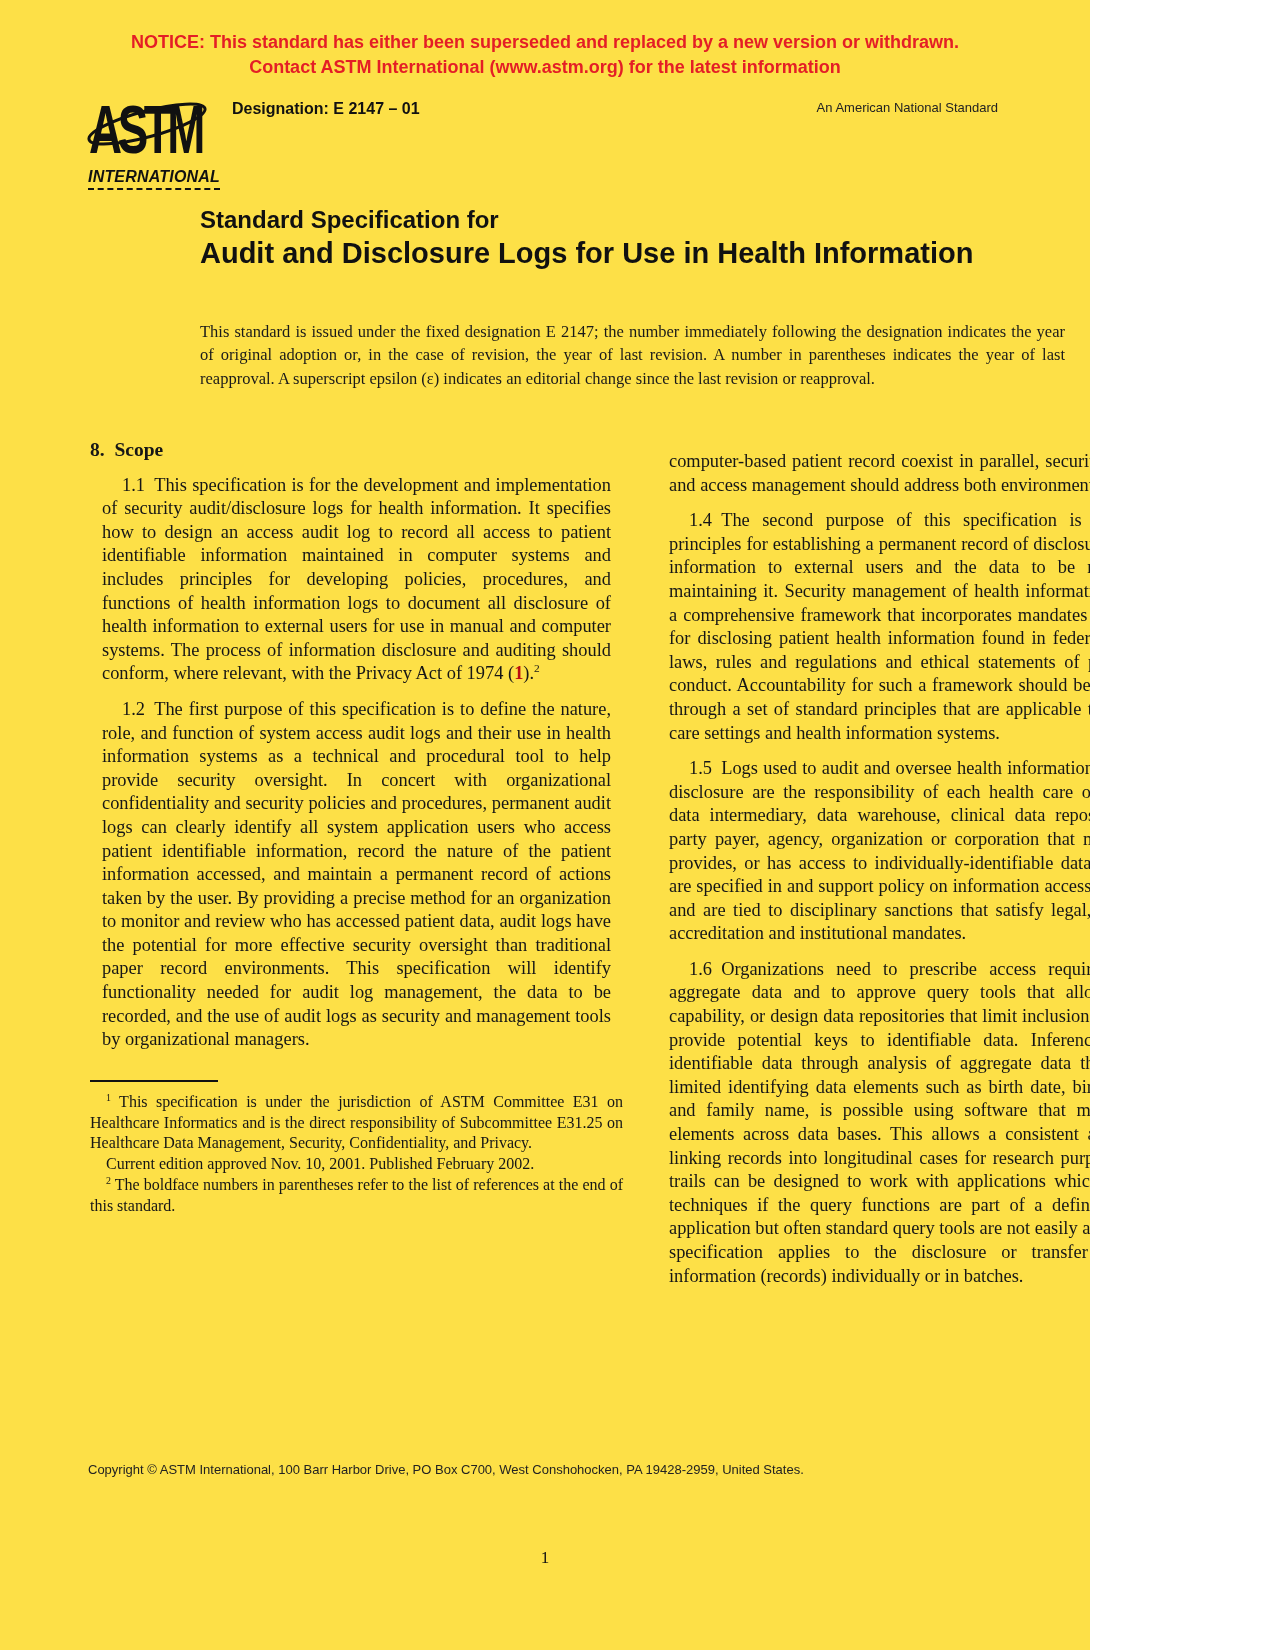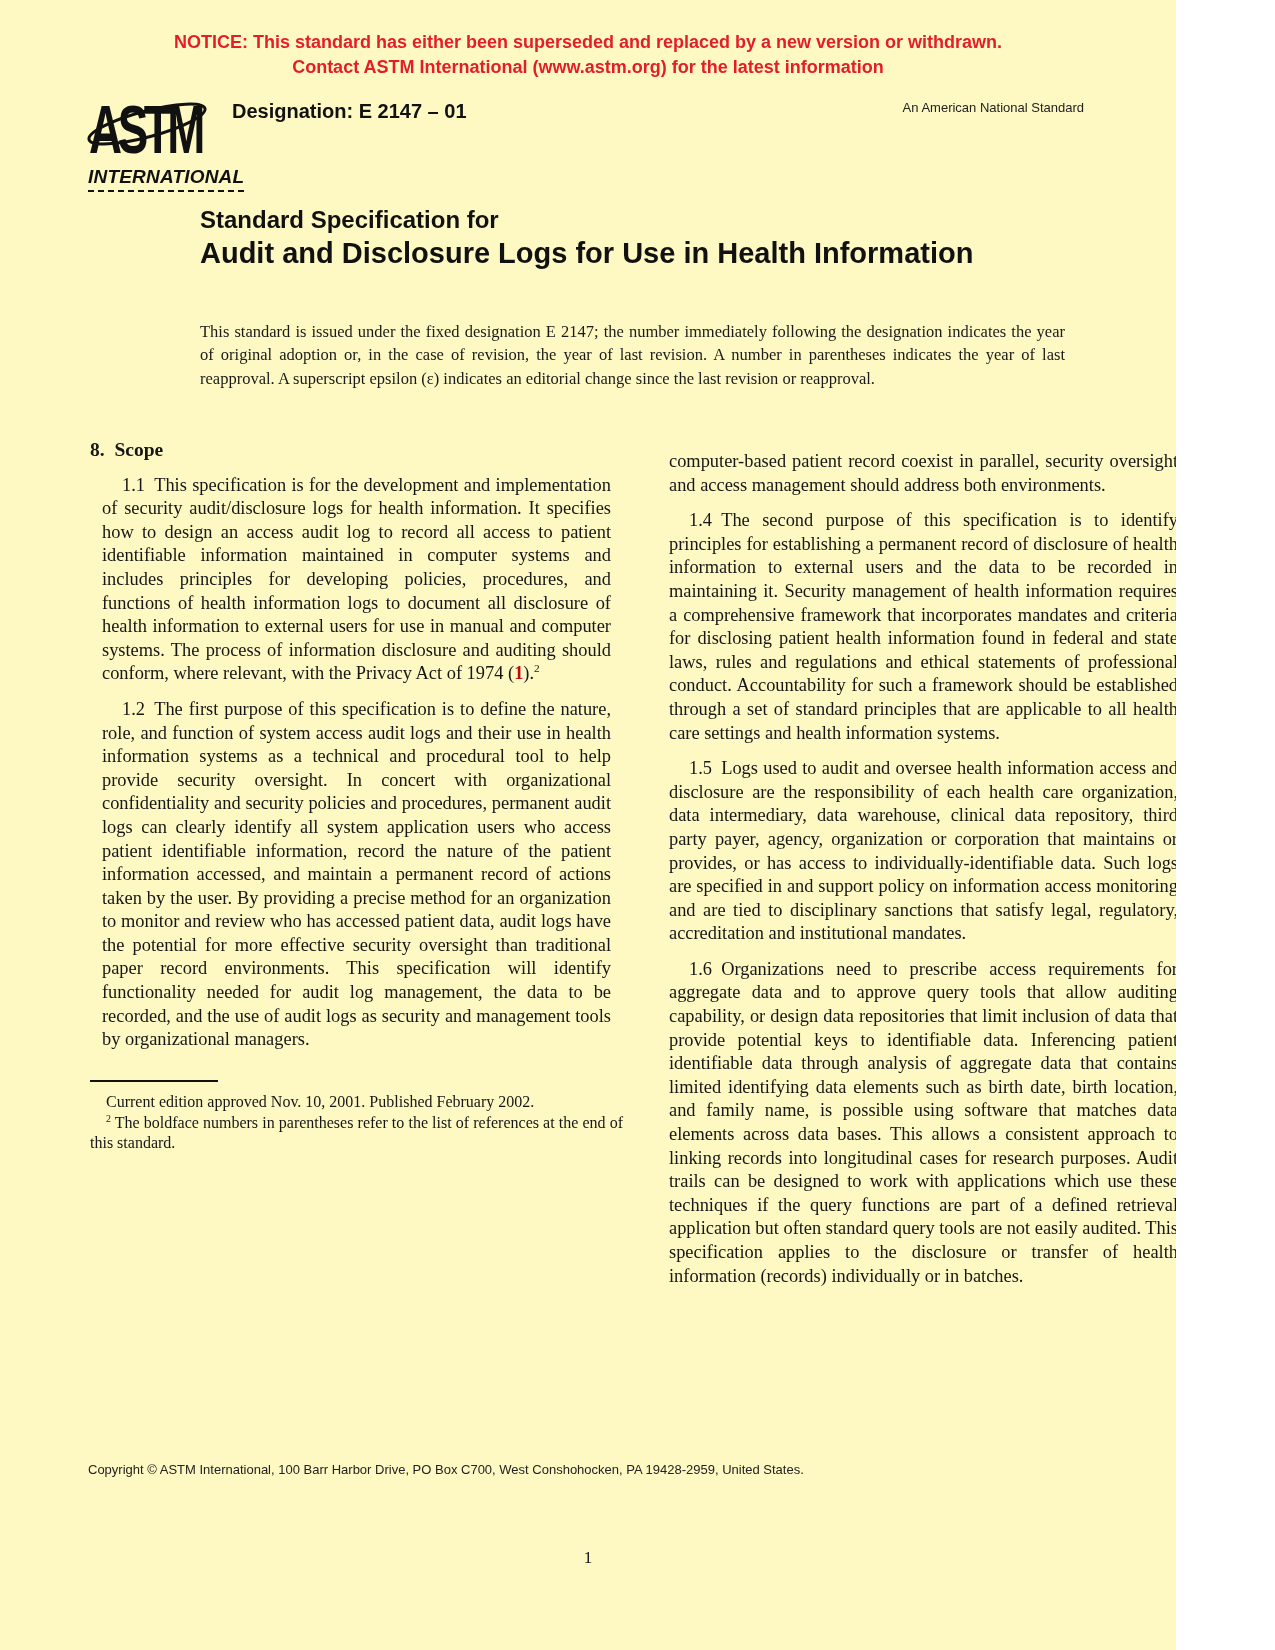--- a/index.html
+++ b/index.html
@@ -1,18 +1,18 @@
 <!DOCTYPE html>
 <html><head>
 <meta charset="utf-8">
 <title>ASTM E 2147 – 01</title>
 <style>
   html,body { margin:0; padding:0; background:#ffffff; }
   .page {
-    position:relative; width:1176px; height:1650px; background:#fef9c3;
+    position:relative; width:1090px; height:1650px; background:#fde047;
     font-family:"Liberation Serif", serif; color:#161616; overflow:hidden;
   }
 
   
   .notice {
     position:absolute; top:30px; left:0; right:0; text-align:center;
     font-family:"Liberation Sans", sans-serif; font-weight:bold;
     font-size:18px; line-height:1.4; color:#e41e26;
   }
 
@@ -22,27 +22,27 @@
   .logo-letters {
     position:absolute; left:1px; top:14px;
     font-family:"Liberation Sans", sans-serif; font-weight:bold;
     font-size:52px; letter-spacing:-5px; color:#111;
     transform:scale(0.88,1.32); transform-origin:left top; white-space:nowrap;
   }
   .logo-orbit { position:absolute; left:0; top:0; overflow:visible; }
   .logo-intl {
     display:inline-block; margin-top:-2px;
     font-family:"Liberation Sans", sans-serif; font-style:italic; font-weight:bold;
-    font-size:19px; letter-spacing:0.2px; color:#111;
+    font-size:16px; letter-spacing:0.2px; color:#111;
     border-bottom:2px dashed #111; padding-bottom:2px;
   }
 
   .designation {
     position:absolute; left:232px; top:100px;
-    font-family:"Liberation Sans", sans-serif; font-weight:bold; font-size:20px; color:#111;
+    font-family:"Liberation Sans", sans-serif; font-weight:bold; font-size:16px; color:#111;
   }
   .natl-standard {
     position:absolute; right:92px; top:100px;
     font-family:Liberation Sans, sans-serif; font-size:13px; color:#222;
   }
 
   
   .title-block {
     position:absolute; left:200px; top:204px;
     font-family:"Liberation Sans", sans-serif; font-weight:bold; color:#111;
@@ -116,20 +116,21 @@
 
   <div class="columns">
 
     <div class="col">
       <p class="scope-heading">8. Scope</p>
       <p class="body-p"><span>1.1 This specification is for the development and implementation of security audit/disclosure logs for health information. It specifies how to design an access audit log to record all access to patient identifiable information maintained in computer systems and includes principles for developing policies, procedures, and functions of health information logs to document all disclosure of health information to external users for use in manual and computer systems. The process of information disclosure and auditing should conform, where relevant, with the Privacy Act of 1974 (</span><span class="ref-num">1</span><span>).</span><sup>2</sup></p>
       <p class="body-p">1.2 The first purpose of this specification is to define the nature, role, and function of system access audit logs and their use in health information systems as a technical and procedural tool to help provide security oversight. In concert with organizational confidentiality and security policies and procedures, permanent audit logs can clearly identify all system application users who access patient identifiable information, record the nature of the patient information accessed, and maintain a permanent record of actions taken by the user. By providing a precise method for an organization to monitor and review who has accessed patient data, audit logs have the potential for more effective security oversight than traditional paper record environments. This specification will identify functionality needed for audit log management, the data to be recorded, and the use of audit logs as security and management tools by organizational managers.</p>
 
       <div class="footnote-block">
         <hr class="footnote-rule">
+        <p><sup>1</sup><span> This specification is under the jurisdiction of ASTM Committee E31 on Healthcare Informatics and is the direct responsibility of Subcommittee E31.25 on Healthcare Data Management, Security, Confidentiality, and Privacy.</span></p>
         <p>Current edition approved Nov. 10, 2001. Published February 2002.</p>
         <p><sup>2</sup><span> The boldface numbers in parentheses refer to the list of references at the end of this standard.</span></p>
       </div>
     </div>
 
     <div class="col">
       <p class="body-p no-indent">computer-based patient record coexist in parallel, security oversight and access management should address both environments.</p>
       <p class="body-p">1.4 The second purpose of this specification is to identify principles for establishing a permanent record of disclosure of health information to external users and the data to be recorded in maintaining it. Security management of health information requires a comprehensive framework that incorporates mandates and criteria for disclosing patient health information found in federal and state laws, rules and regulations and ethical statements of professional conduct. Accountability for such a framework should be established through a set of standard principles that are applicable to all health care settings and health information systems.</p>
       <p class="body-p">1.5 Logs used to audit and oversee health information access and disclosure are the responsibility of each health care organization, data intermediary, data warehouse, clinical data repository, third party payer, agency, organization or corporation that maintains or provides, or has access to individually-identifiable data. Such logs are specified in and support policy on information access monitoring and are tied to disciplinary sanctions that satisfy legal, regulatory, accreditation and institutional mandates.</p>
       <p class="body-p">1.6 Organizations need to prescribe access requirements for aggregate data and to approve query tools that allow auditing capability, or design data repositories that limit inclusion of data that provide potential keys to identifiable data. Inferencing patient identifiable data through analysis of aggregate data that contains limited identifying data elements such as birth date, birth location, and family name, is possible using software that matches data elements across data bases. This allows a consistent approach to linking records into longitudinal cases for research purposes. Audit trails can be designed to work with applications which use these techniques if the query functions are part of a defined retrieval application but often standard query tools are not easily audited. This specification applies to the disclosure or transfer of health information (records) individually or in batches.</p>

